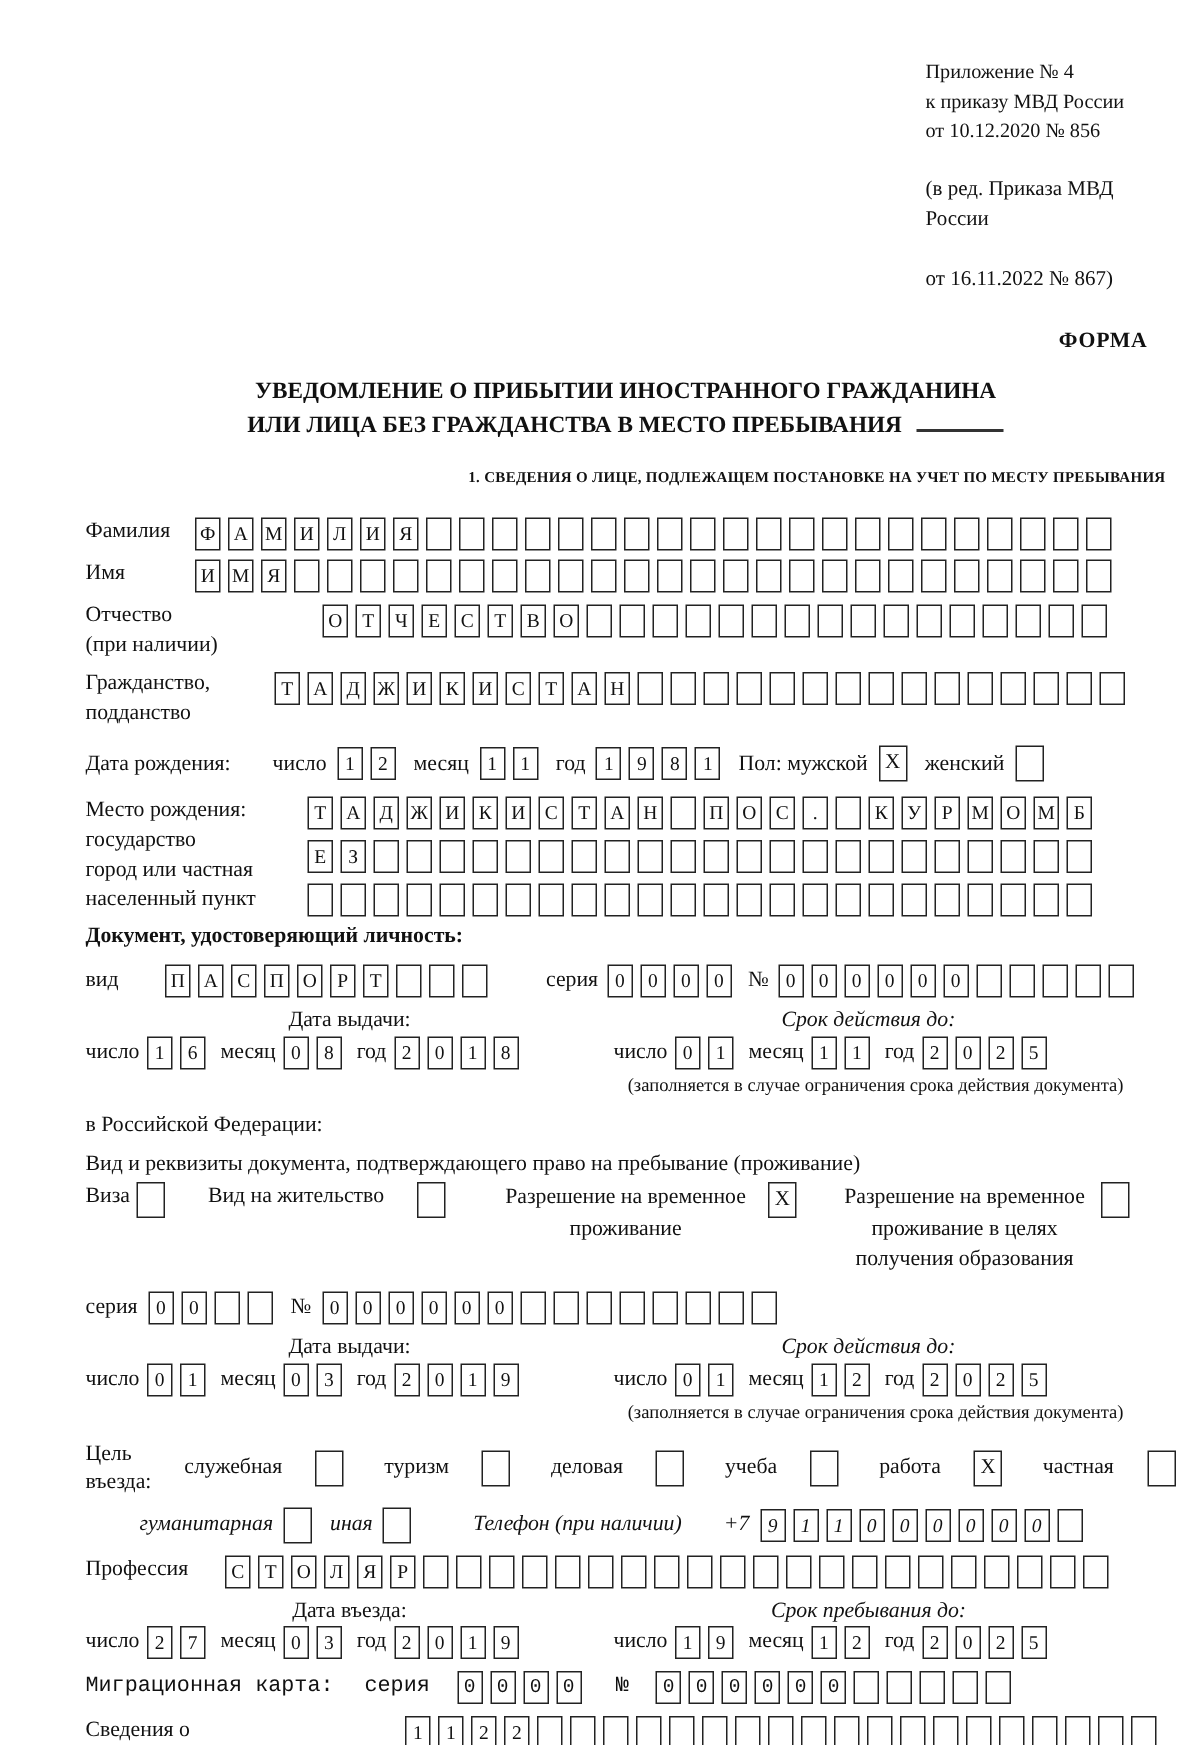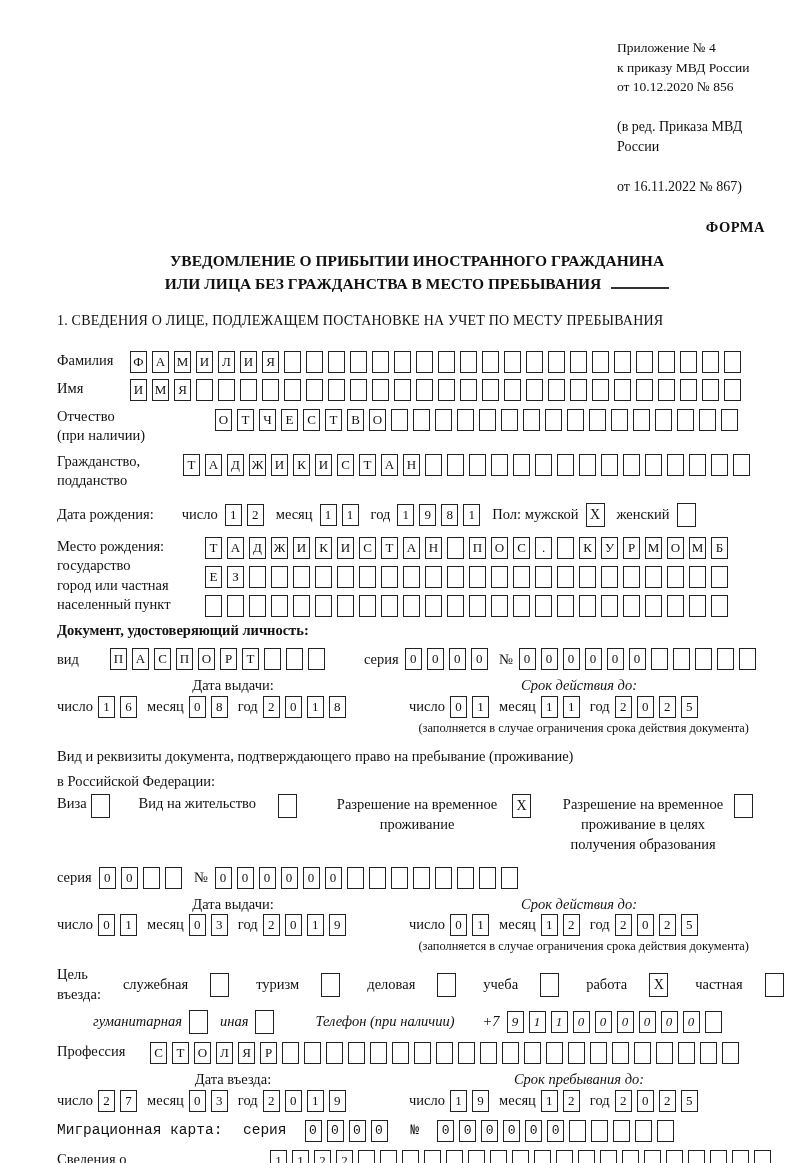--- a/index.html
+++ b/index.html
@@ -7,21 +7,21 @@
     width:800px;min-height:1163px;box-sizing:border-box;
     padding:38px 23px 30px 57px;
     font-family:"Liberation Serif","DejaVu Serif",serif;
     color:#111;font-size:14.5px;line-height:1.35;
   }
   .hdr{margin-left:560px;font-size:13.5px;line-height:1.45;}
   .hdr .sub{font-size:14px;margin-top:20px;}
   .forma{text-align:right;padding-right:12px;font-weight:bold;margin:20px 0 12px;font-size:14.5px;letter-spacing:.5px;}
   .title{text-align:center;font-weight:bold;font-size:15.5px;line-height:1.5;margin-bottom:16px;}
   .blank-underline{display:inline-block;width:58px;border-bottom:2px solid #333;height:12px;margin-left:10px;}
-  .sec-heading{font-weight:normal;font-size:14px;text-align:left;margin-bottom:20px;letter-spacing:.2px;white-space:nowrap;}
+  .sec-heading{font-weight:bold;font-size:10px;text-align:right;margin-bottom:20px;letter-spacing:.2px;white-space:nowrap;}
   .row{display:flex;align-items:flex-start;margin-bottom:6px;}
   .irow{display:flex;align-items:center;margin-bottom:6px;}
   .lbl{flex-shrink:0;}
   .cells{display:inline-flex;flex-wrap:nowrap;}
   .cell{
     display:inline-block;width:17px;height:22px;box-sizing:border-box;
     border:1.6px solid #222;margin-right:5px;text-align:center;
     line-height:20px;font-size:13px;flex-shrink:0;background:#fff;
   }
   .cell.cb{width:19px;height:24px;line-height:22px;font-size:14px;}
@@ -395,22 +395,22 @@
       <span class="cells">
           <span class="cell">2</span>
           <span class="cell">0</span>
           <span class="cell">2</span>
           <span class="cell">5</span>
         </span>
     </div>
   </div>
   <div class="note">(заполняется в случае ограничения срока действия документа)</div>
 
+  <div class="intro">в Российской Федерации:</div>
   <div class="intro">Вид и реквизиты документа, подтверждающего право на пребывание (проживание)</div>
-  <div class="intro">в Российской Федерации:</div>
 
   <div class="opts">
     <span>Виза</span>
     <span class="gap4"></span>
     <span class="cell cb"></span>
     <span style="width:24px"></span>
     <span>Вид на жительство</span>
     <span style="width:22px"></span>
     <span class="cell cb"></span>
     <span style="width:20px"></span>

